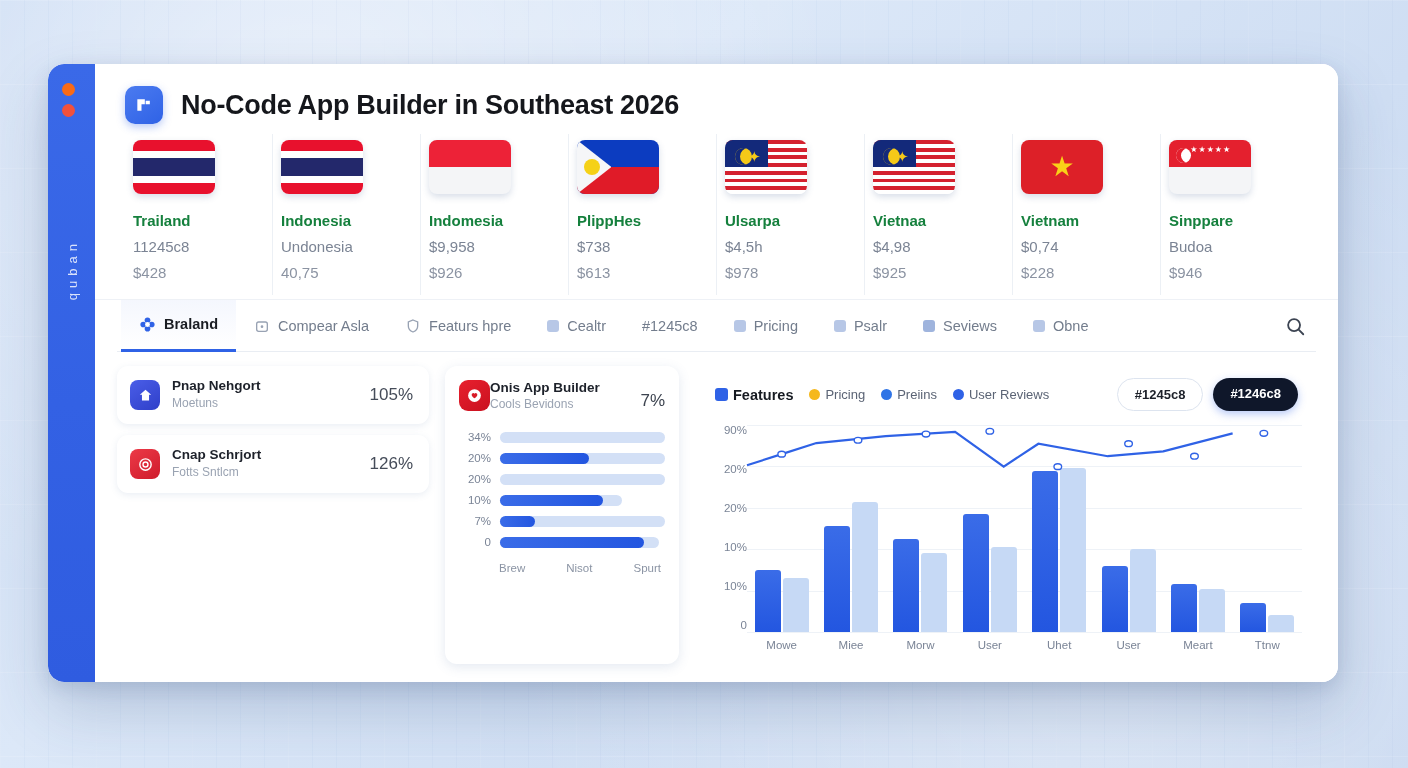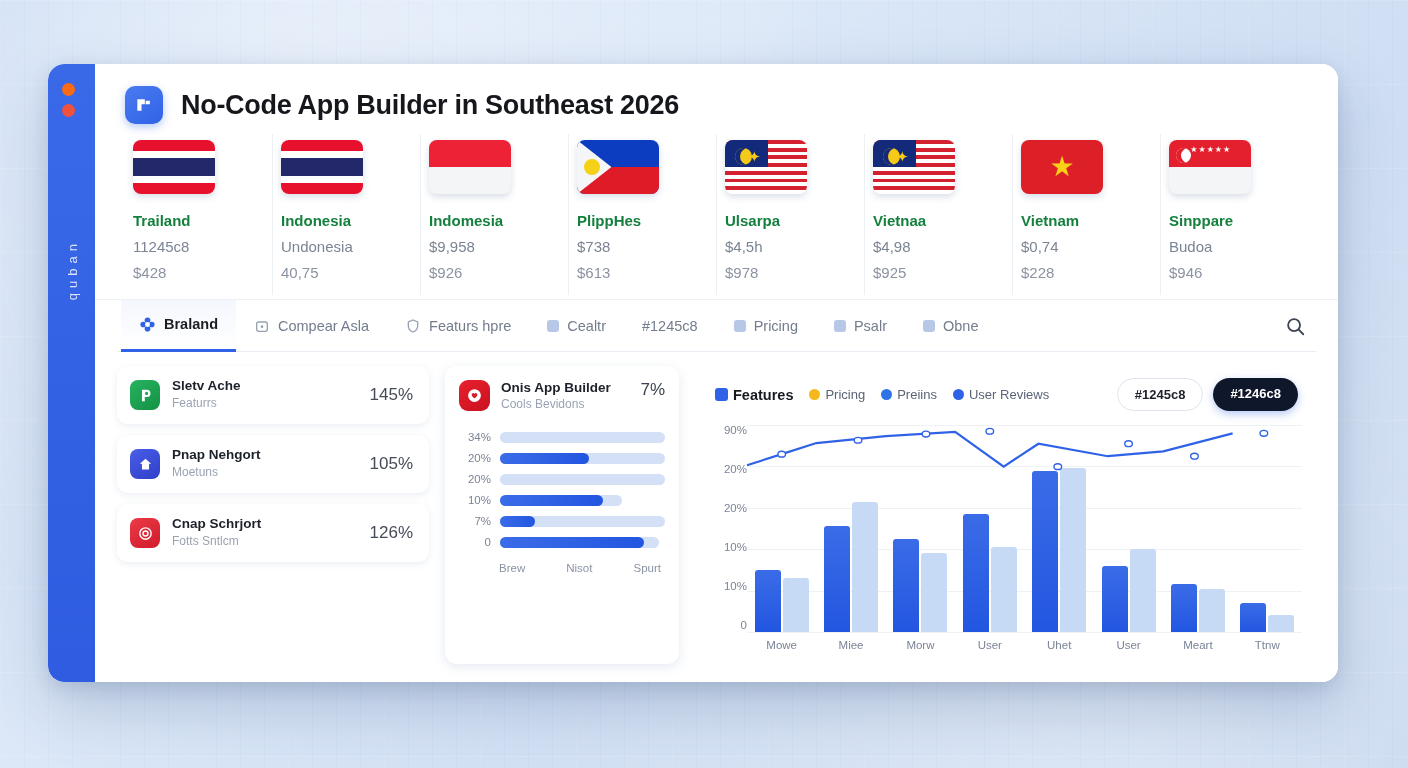--- a/index.html
+++ b/index.html
@@ -162,21 +162,21 @@
   .li-sub { font-size: 12px; color: #9aa3b2; line-height: 1.35; }
   .li-val { font-size: 17px; color: #454c59; white-space: nowrap; }
 
   
   .mid-card {
     width: 234px; flex: 0 0 234px;
     background: #fff; border-radius: 12px;
     box-shadow: 0 3px 12px rgba(90,120,170,.16);
     padding: 14px 14px 12px 14px; display:flex; flex-direction:column;
   }
-  .mid-head { display: flex; align-items: flex-start; gap: 11px; }
+  .mid-head { display: flex; align-items: flex-end; }
   .mid-icon { width: 31px; height: 31px; border-radius: 9px; flex:0 0 31px;
     background: linear-gradient(145deg,#e8202e,#c9111f); display:flex;align-items:center;justify-content:center; }
   .mid-title { font-size: 13.5px; font-weight: bold; color:#1d212a; line-height:1.25; }
   .mid-sub { font-size: 12px; color:#9aa3b2; }
   .mid-pct { font-size: 17px; color:#3c434f; margin-left:auto; }
   .hbars { margin-top: 20px; display:flex; flex-direction:column; gap:9px; }
   .hbar-row { display:flex; align-items:center; gap:9px; }
   .hbar-lbl { width: 32px; text-align:right; font-size: 11.5px; color:#7a8496; flex:0 0 32px; }
   .hbar-track { height: 11px; border-radius: 6px; background:#d3e0f6; }
   .hbar-fill { height:11px; border-radius:6px; background: linear-gradient(90deg,#3a6ce8,#2356e0); }
@@ -356,49 +356,40 @@
         </div>
         <div class="tab">
           <span class="sq"></span>
           <span>Pricing</span>
         </div>
         <div class="tab">
           <span class="sq"></span>
           <span>Psalr</span>
         </div>
         <div class="tab">
+          <span class="sq dk"></span>
+          <span>Seviews</span>
+        </div>
+        <div class="tab">
           <span class="sq"></span>
           <span>Obne</span>
         </div>
         <div class="search-btn">
           <svg width="22" height="22" viewBox="0 0 24 24" fill="none" stroke="#3c4452" stroke-width="2" stroke-linecap="round">
             <circle cx="11" cy="11" r="6.5"></circle>
               <line x1="16" y1="16" x2="21" y2="21"></line>
           </svg>
         </div>
       </div>
 
       <div class="panels">
 
         <div class="list-panel">
 
 
-          <div class="list-item">
-            <div class="li-icon" style="background:linear-gradient(145deg,#27b35f,#149145)">
-              <svg width="17" height="17" viewBox="0 0 24 24" fill="#fff">
-                  <path d="M7 4h7a5 5 0 010 10h-3v6H7z"></path>
-                  <circle cx="13.5" cy="9" r="2.2" fill="#19a34e"></circle>
-                </svg>
-            </div>
-            <div class="li-text">
-              <div class="li-title">Sletv Ache</div>
-              <div class="li-sub">Featurrs</div>
-            </div>
-            <div class="li-val">145%</div>
-          </div>
 
           <div class="list-item">
             <div class="li-icon" style="background:linear-gradient(145deg,#4a5ee8,#2f3fc9)">
               <svg width="17" height="17" viewBox="0 0 24 24" fill="#fff">
                   <path d="M12 4l8 7h-3v8h-10v-8H4z"></path>
                 </svg>
             </div>
             <div class="li-text">
               <div class="li-title">Pnap Nehgort</div>
               <div class="li-sub">Moetuns</div>

